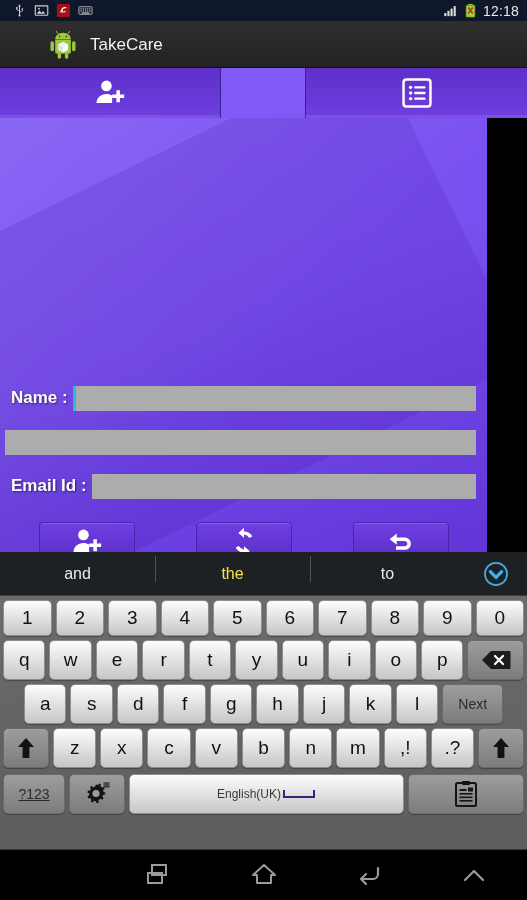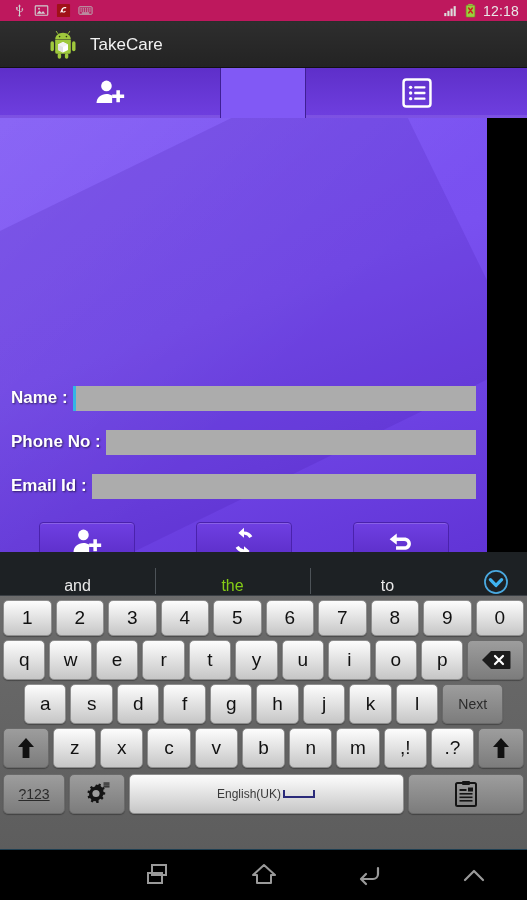--- a/index.html
+++ b/index.html
@@ -7,21 +7,21 @@
     width: 527px; height: 900px;
     background: #000;
     font-family: "Liberation Sans", sans-serif;
     overflow: hidden;
   }
   #screen { position: relative; width: 527px; height: 900px; overflow: hidden; }
 
   
   .statusbar {
     position: absolute; top: 0; left: 0; width: 527px; height: 22px;
-    background: #be185d;
+    background: #0f172a;
     display: flex; align-items: center;
     border-bottom: 1px solid #2c2c2c;
   }
   .sb-left { display: flex; align-items: center; gap: 7px; padding-left: 12px; }
   .sb-right { margin-left: auto; display: flex; align-items: center; gap: 5px; padding-right: 8px; }
   .sb-icon { width: 15px; height: 15px; display: block; }
   .sb-clock { color: #e8e8e8; font-size: 14px; letter-spacing: .2px; }
 
   
   .actionbar {
@@ -91,28 +91,28 @@
     box-shadow: 0 1px 0 rgba(255,255,255,.18) inset;
   }
   .form-btn svg { width: 34px; height: 34px; display: block; }
 
   
   .keyboard {
     position: absolute; top: 552px; left: 0; width: 527px; height: 297px;
     background: linear-gradient(#6e6e6e, #5d5d5d);
   }
   .suggestbar {
-    height: 44px; background: #1d2124; display: flex; align-items: flex-end;
+    height: 44px; background: #1d2124; display: flex; align-items: center;
     border-bottom: 1px solid #3a3f44;
   }
   .suggest {
     flex: 1; text-align: center; color: #e9e9e9; font-size: 16px;
     position: relative;
   }
-  .suggest.active { color: #84cc16; }
+  .suggest.active { color: #fde047; }
   .suggest + .suggest::before {
     content:""; position:absolute; left:0; top:-9px; height: 26px; width:1px; background:#4d5358;
   }
   .suggest-expand { width: 62px; display: flex; align-items: center; justify-content: center; }
   .suggest-expand svg { width: 26px; height: 26px; display: block; }
 
   .krow { display: flex; align-items: center; justify-content: center; gap: 4px; margin-top: 4px; padding: 0 3px; }
   .key {
     height: 40px; flex: 1;
     background: linear-gradient(#fdfdfd, #c6c6c6);
@@ -249,21 +249,20 @@
 
   <div class="content">
     <div class="form">
 
       <div class="form-row">
         <span class="field-label">Name :</span>
         <input class="field-input focused" type="text" value="" style="">
       </div>
 
       <div class="form-row">
-        <span class="field-label">Phone No :</span>
         <input class="field-input" type="text" value="" style="">
       </div>
 
       <div class="form-row">
         <span class="field-label">Email Id :</span>
         <input class="field-input" type="text" value="" style="">
       </div>
 
       <div class="btn-row">
         <div class="form-btn">

